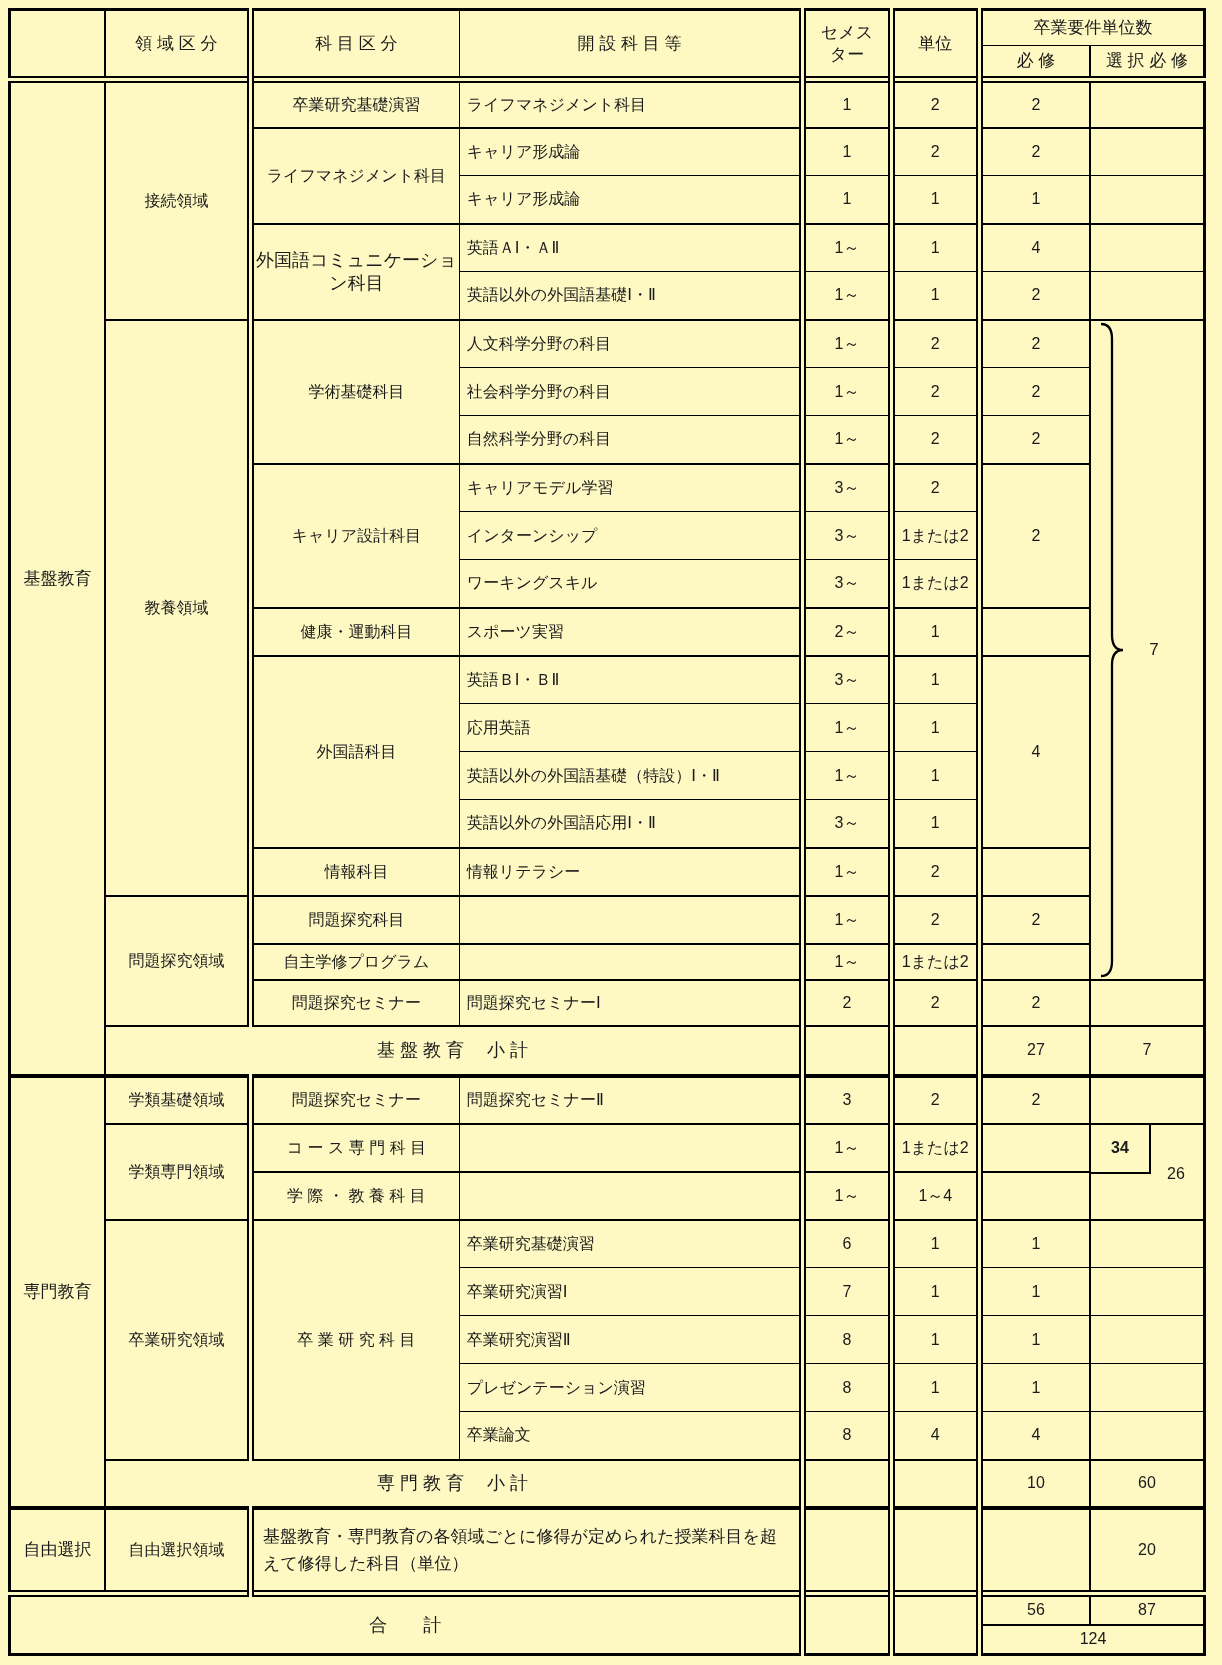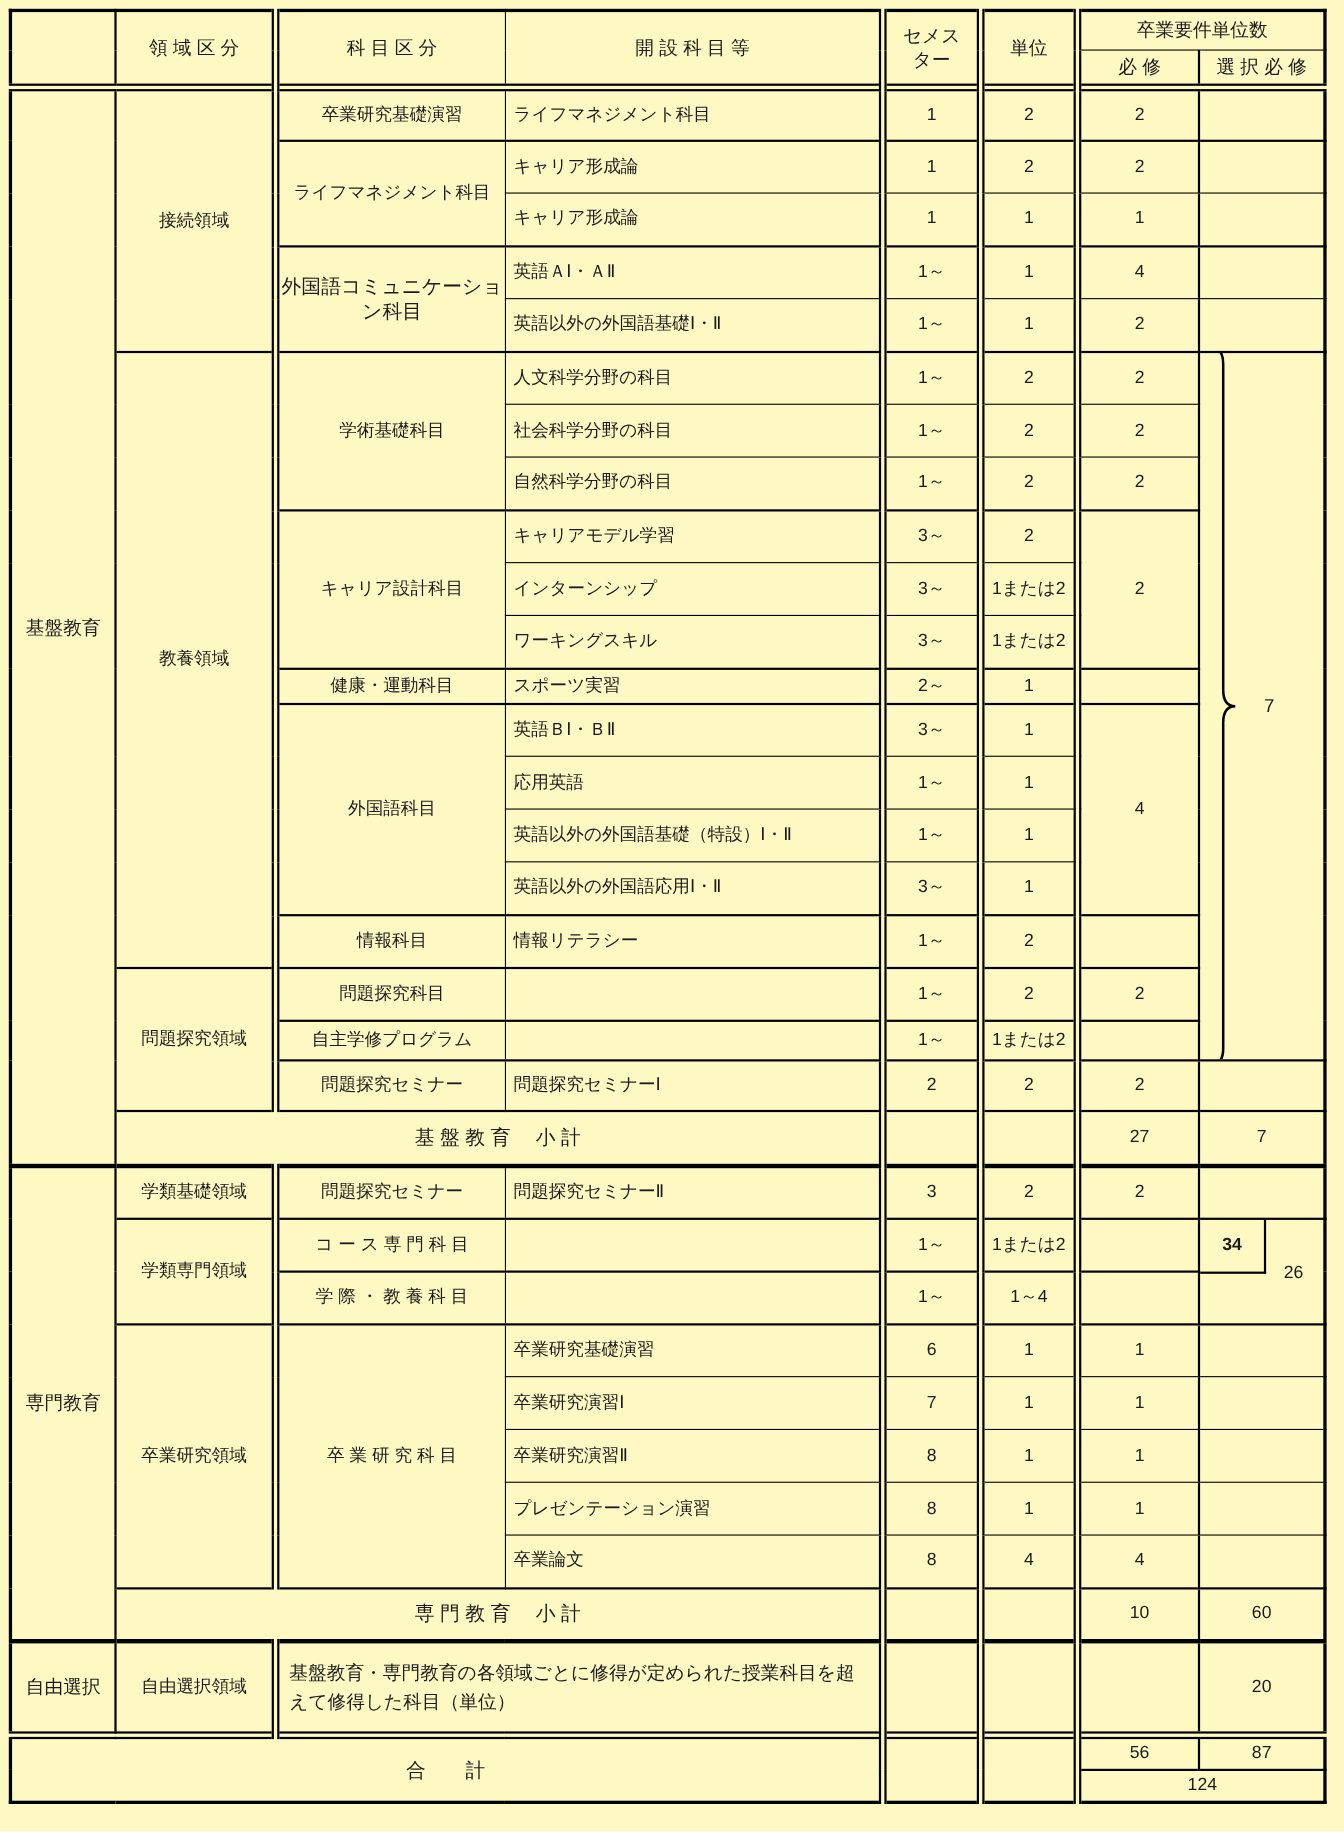--- a/index.html
+++ b/index.html
@@ -150,21 +150,21 @@
  <td class="c3 left">インターンシップ</td>
  <td class="c4">3～</td>
  <td class="c5">1または2</td>
 </tr>
 <tr style="height:48px">
  <td class="c3 left">ワーキングスキル</td>
  <td class="c4">3～</td>
  <td class="c5">1または2</td>
 </tr>
 
-<tr class="t2" style="height:32px">
+<tr class="t2" style="height:48px">
  <td class="c2">健康・運動科目</td>
  <td class="c3 left">スポーツ実習</td>
  <td class="c4">2～</td>
  <td class="c5">1</td>
  <td class="c6"></td>
 </tr>
 
 <tr class="t2" style="height:48px">
  <td class="c2" rowspan="4">外国語科目</td>
  <td class="c3 left">英語ＢⅠ・ＢⅡ</td>

